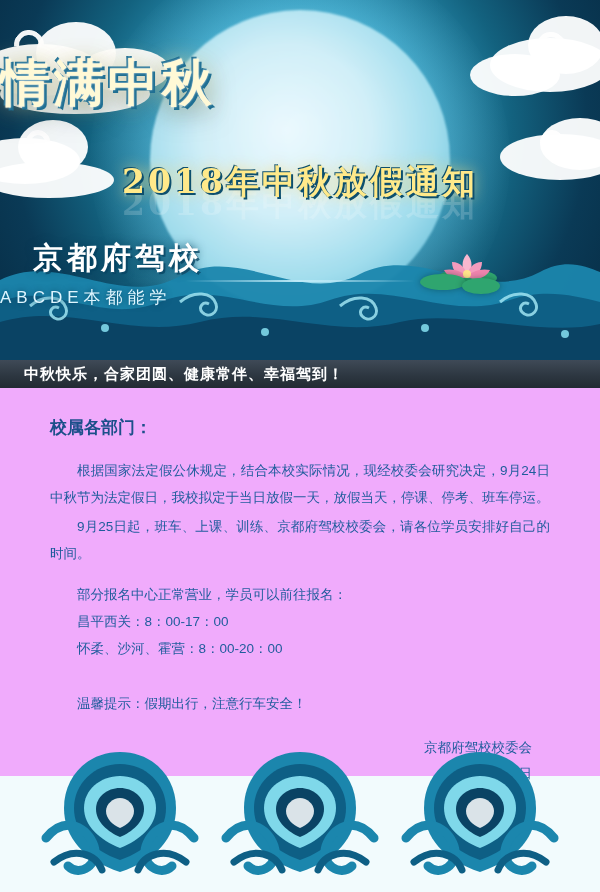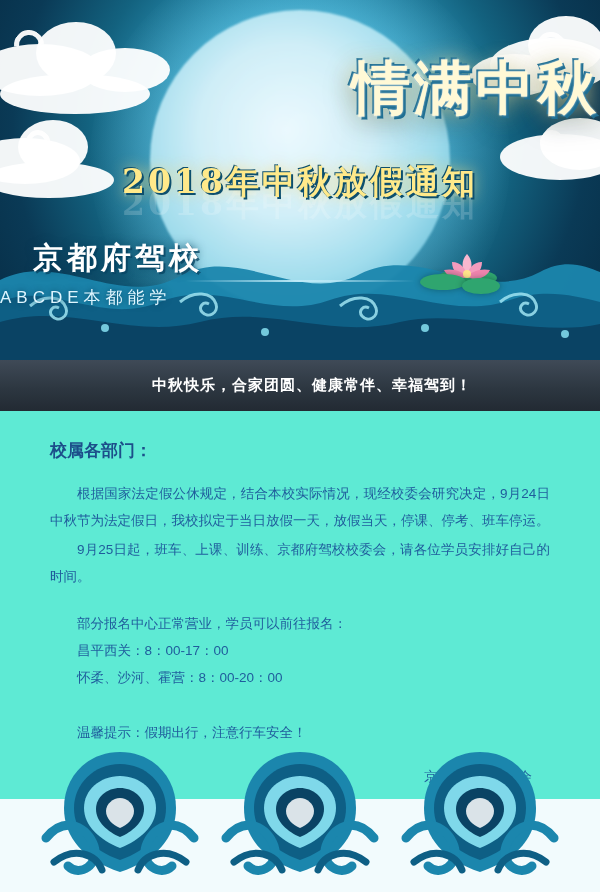--- a/index.html
+++ b/index.html
@@ -58,24 +58,24 @@
     border-right-color: transparent;
     border-bottom-color: transparent;
     transform: rotate(40deg);
     opacity: .95;
   }
 
   
   .title-main {
     position: absolute;
     top: 50px; left: 0; right: 0;
-    text-align: right;
+    text-align: left;
     font-family: "DejaVu Serif", serif;
     font-weight: bold;
-    font-size: 58px;
+    font-size: 50px;
     letter-spacing: 4px;
     color: #fff9d6;
     text-shadow:
       0 0 2px #ffffff,
       3px 3px 0 #1f6f93,
       -2px -2px 0 #1f6f93,
       0 0 22px rgba(255,240,170,.9),
       0 8px 26px rgba(0,40,60,.6);
     z-index: 6;
   }
@@ -142,56 +142,56 @@
     background: #2fa56f; border-radius: 50%;
     box-shadow: 0 0 6px rgba(0,40,30,.4);
   }
 
   
   .hero-waves { position: absolute; left: 0; bottom: 0; width: 600px; height: 150px; z-index: 4; }
 
   
   .banner {
     position: relative;
-    width: 600px; height: 51px;
+    width: 600px; height: 28px;
     background: linear-gradient(180deg, #3f4a57 0%, #2d3741 55%, #222a33 100%);
-    display: flex; align-items: center; justify-content: center;
+    display: flex; align-items: center; 
     z-index: 9;
     padding-left: 24px;
   }
   .banner-text {
     color: #ffffff;
     font-size: 15px;
     letter-spacing: 1px;
     font-weight: bold;
   }
 
   
   .content {
     position: relative;
     width: 600px;
     height: 388px;
-    background: #5eead4;
+    background: #f0abfc;
     padding: 28px 50px 0 50px;
   }
   .salutation {
     color: #1c4f8a;
     font-size: 17px;
     font-weight: bold;
     margin-bottom: 18px;
   }
   .para {
     color: #1f5c9c;
     font-size: 13.5px;
     line-height: 2.0;
     text-align: justify;
     text-indent: 2em;
     margin: 0 0 2px 0;
   }
-  .list-block { margin-top: 20px; }
+  .list-block { margin-top: 14px; }
   .list-lead {
     color: #1f5c9c; font-size: 13.5px; line-height: 2.0; text-indent: 2em; margin: 0;
   }
   .list-item {
     color: #1f5c9c; font-size: 13.5px; line-height: 2.0; text-indent: 2em; margin: 0;
   }
   .tip {
     color: #1f5c9c; font-size: 13.5px; line-height: 2.0; text-indent: 2em; margin-top: 28px;
   }
   .sign {

